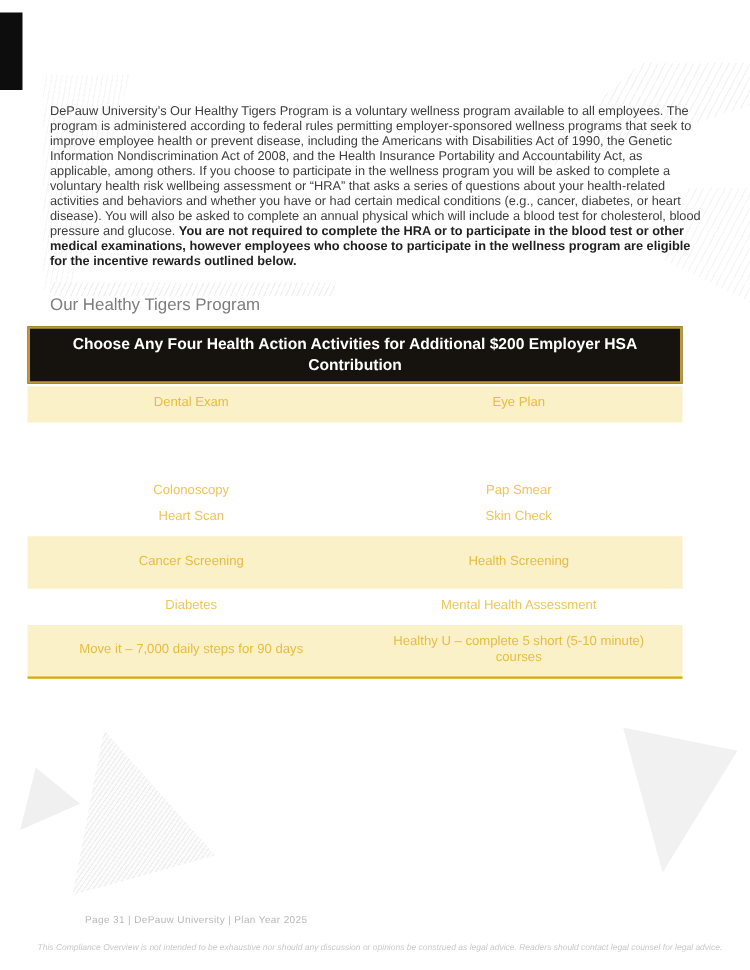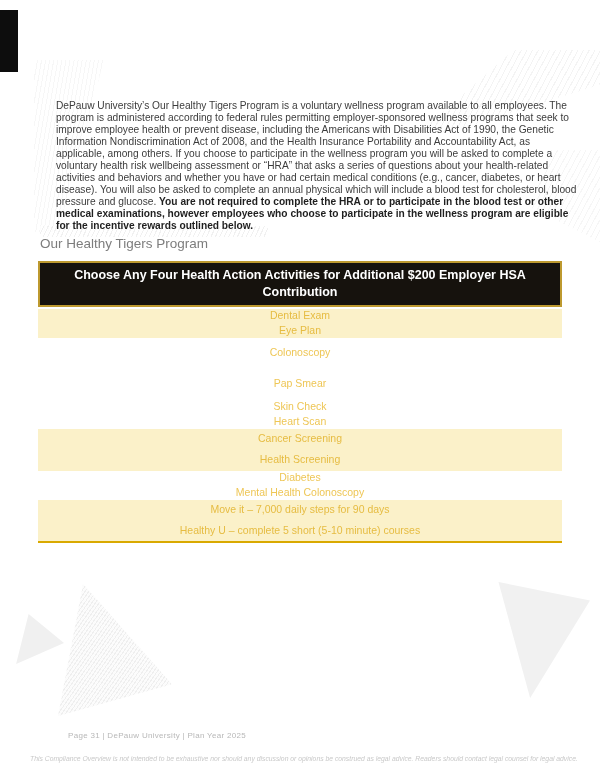--- a/index.html
+++ b/index.html
@@ -45,41 +45,41 @@
     left:477px;top:582px;width:113px;height:116px;background:#f1f1f1;
     clip-path:polygon(19% 0,100% 16%,47% 100%);
   }
   
   .title{
     position:absolute;left:28px;top:24px;margin:0;
     font-size:30px;font-weight:300;color:#686868;letter-spacing:-0.2px;
     white-space:nowrap;
   }
   .body-text{
-    position:absolute;left:40px;top:84px;width:524px;margin:16px;
+    position:absolute;left:40px;top:84px;width:524px;margin:0;
     font-size:10.2px;line-height:12px;color:#3c3c3c;
   }
   .body-text strong{color:#1f1f1f;}
   .section-heading{
     position:absolute;left:40px;top:236px;margin:0;
     font-size:13.5px;font-weight:400;color:#7d7d7d;
   }
   
-  .activity-table{position:absolute;left:38px;top:261px;width:524px;}
+  .activity-table{position:absolute;left:22px;top:261px;width:524px;}
   .table-header{
     box-sizing:border-box;width:100%;
     background:#16120d;border:2px solid #bd992f;
     color:#ffffff;font-weight:bold;font-size:12.5px;line-height:1.35;
     text-align:center;padding:4px 28px;margin-bottom:2px;
   }
   .rows{border-bottom:2px solid #d9a900;}
-  .t-row{display:flex;flex-direction:column;}
+  .t-row{display:flex;}
   .t-row.y{background:#fbf1c9;}
   .t-row:nth-child(1){height:29px;}
-  .t-row:nth-child(2){height:62px;}
+  .t-row:nth-child(2){height:62px;align-items:flex-end;}
   .t-row:nth-child(3){height:29px;}
   .t-row:nth-child(4){height:42px;}
   .t-row:nth-child(5){height:29px;}
   .t-row:nth-child(6){height:41px;}
   .t-row:nth-child(7){height:32px;border-radius:14px;}
   .cell{
     flex:1;display:flex;align-items:center;justify-content:center;
     text-align:center;padding:0 30px;
     color:#e6bc42;font-size:10.5px;line-height:1.3;
   }
@@ -118,30 +118,30 @@
     <div class="rows">
       <div class="t-row y">
         <div class="cell">Dental Exam</div>
         <div class="cell">Eye Plan</div>
       </div>
       <div class="t-row">
         <div class="cell">Colonoscopy</div>
         <div class="cell">Pap Smear</div>
       </div>
       <div class="t-row">
+        <div class="cell">Heart Scan</div>
         <div class="cell">Skin Check</div>
-        <div class="cell">Heart Scan</div>
       </div>
       <div class="t-row y">
         <div class="cell">Cancer Screening</div>
         <div class="cell">Health Screening</div>
       </div>
       <div class="t-row">
         <div class="cell">Diabetes</div>
-        <div class="cell">Mental Health Colonoscopy</div>
+        <div class="cell">Mental Health Assessment</div>
       </div>
       <div class="t-row y">
         <div class="cell">Move it – 7,000 daily steps for 90 days</div>
         <div class="cell">Healthy U – complete 5 short (5-10 minute) courses</div>
       </div>
     </div>
   </div>
 
   <div class="page-info">Page 31  |  DePauw University |  Plan Year 2025</div>
   <div class="disclaimer">This Compliance Overview is not intended to be exhaustive nor should any discussion or opinions be construed as legal advice. Readers should contact legal counsel for legal advice.</div>

